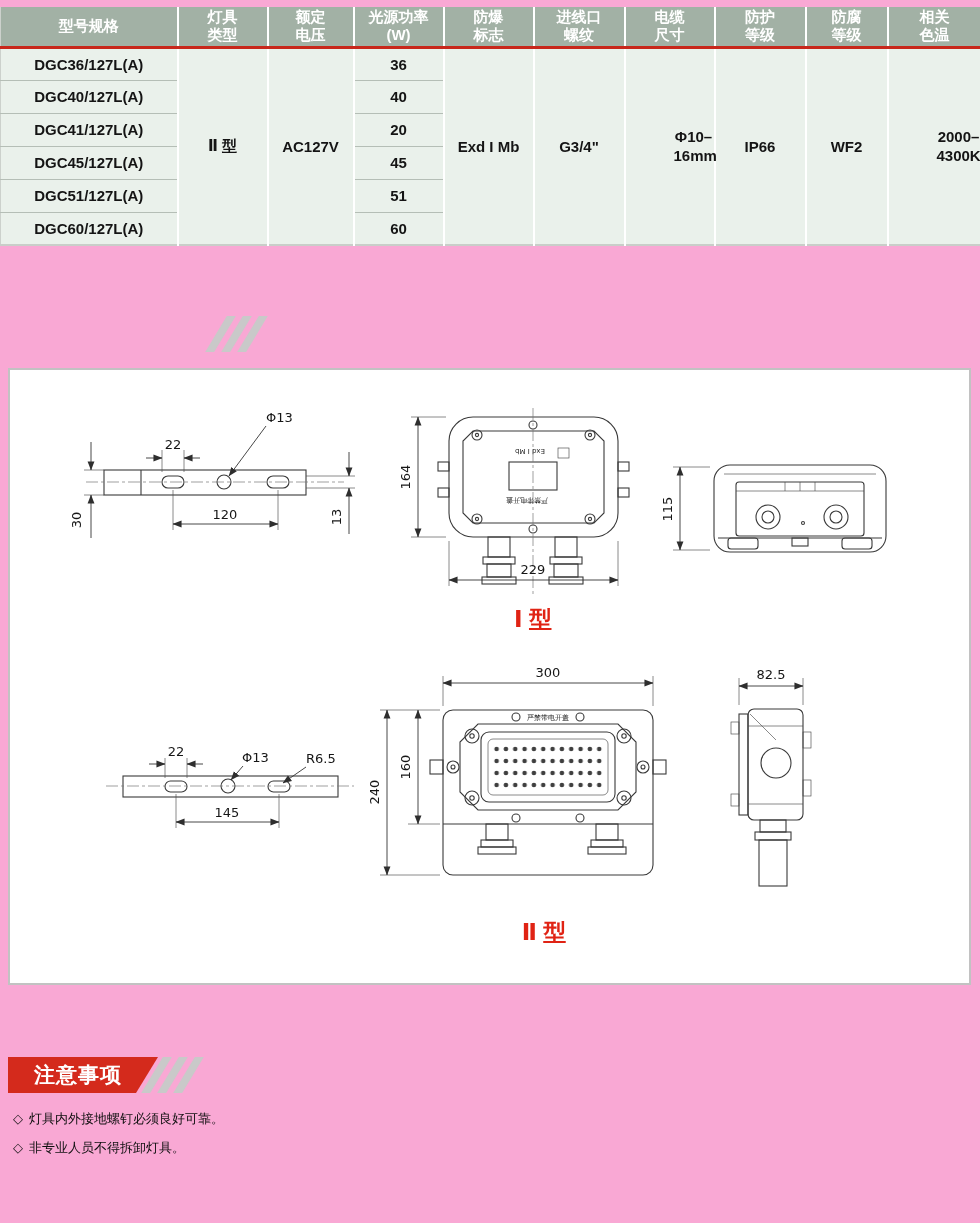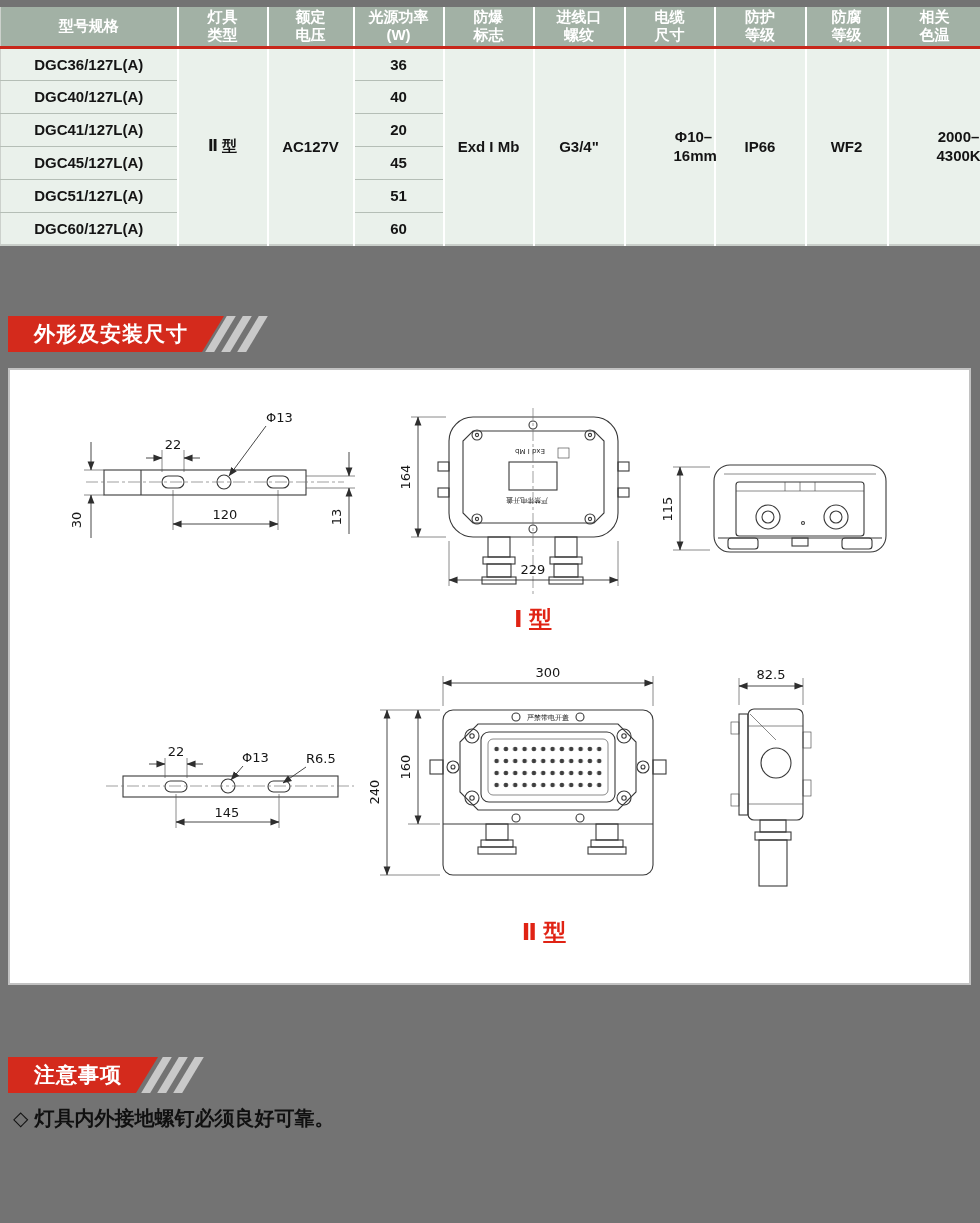--- a/index.html
+++ b/index.html
@@ -1,17 +1,17 @@
 <!DOCTYPE html>
 <html><head>
 <meta charset="utf-8">
 <style>
   * { margin:0; padding:0; box-sizing:border-box; }
   body { background:#fff; font-family:"Liberation Sans","DejaVu Sans",sans-serif; }
-  #page { position:relative; width:980px; height:1223px; background:#737373; overflow:hidden; }
+  #page { position:relative; width:980px; height:1223px; background:#f9a8d4; overflow:hidden; }
 
   
   #spec-table { position:absolute; top:7px; left:0; width:980px; border-collapse:collapse; table-layout:fixed;
                 border-left:1px solid #ccd1cc; border-bottom:2px solid #c9cec9; }
   #spec-table th { background:#a2b1a5; color:#fff; font-size:15px; font-weight:bold; height:40px;
                    vertical-align:middle; text-align:center; border-bottom:3px solid #c8271b; }
   #spec-table td { background:#eaf1eb; color:#141414; font-size:15px; font-weight:bold; text-align:center;
                    vertical-align:middle; height:33px; }
   #spec-table th + th, #spec-table td + td { border-left:2.5px solid #fff; }
   #spec-table td.rl { border-bottom:1px solid #b5beb6;margin-left:20px; }
@@ -33,21 +33,21 @@
   .ln   { stroke:#3a3a3a; stroke-width:1.1; fill:none; }
   .thin { stroke:#4a4a4a; stroke-width:0.65; fill:none; }
   .dim  { stroke:#333; stroke-width:0.9; fill:none; }
   .cl   { stroke:#777; stroke-width:0.7; stroke-dasharray:12 3 3 3; fill:none; }
   text.dn  { font:13px "DejaVu Sans",sans-serif; fill:#161616; }
   text.tiny{ font:7px "DejaVu Sans",sans-serif; fill:#222; }
   text.red { font:bold 23px "Liberation Sans","DejaVu Sans",sans-serif; fill:#e02314; text-anchor:middle; }
 
   
   #notes-list { position:absolute; left:0; top:1104px; width:975px; list-style:none; padding-left:13px; }
-  #notes-list li { font-size:20px; font-weight:bold; color:#101010; line-height:29px; white-space:nowrap; }
+  #notes-list li { font-size:13px; font-weight:normal; color:#101010; line-height:29px; white-space:nowrap; }
   #notes-list .blt { margin-right:6px; }
 </style>
 </head>
 <body>
 
 <div id="page">
 
   <table id="spec-table">
     <colgroup>
       <col style="width:177px">
@@ -137,23 +137,20 @@
         <td class="rl">DGC51/127L(A)</td>
         <td class="rl">51</td>
       </tr>
       <tr>
         <td>DGC60/127L(A)</td>
         <td>60</td>
       </tr>
     </tbody>
   </table>
 
-  <div class="banner" style="top:316px;">
-    <span>外形及安装尺寸</span>
-  </div>
   <div class="stripes" style="left:216px; top:316px;">
     <div class="stripe"></div>
     <div class="stripe"></div>
     <div class="stripe"></div>
   </div>
 
   <div id="drawing-panel">
     <svg width="959" height="613" viewBox="0 0 959 613">
       <defs>
         <marker id="arr" viewBox="0 0 10 10" refX="9.5" refY="5" markerWidth="10" markerHeight="10" orient="auto-start-reverse">
@@ -371,15 +368,16 @@
     <span>注意事项</span>
   </div>
   <div class="stripes" style="left:152px; top:1057px;">
     <div class="stripe"></div>
     <div class="stripe"></div>
     <div class="stripe"></div>
   </div>
 
   <ul id="notes-list">
     <li><span class="blt">◇</span><span>灯具内外接地螺钉必须良好可靠。</span></li>
+    <li><span class="blt">◇</span><span>非专业人员不得拆卸灯具。</span></li>
   </ul>
 
 </div>
 
 </body></html>

